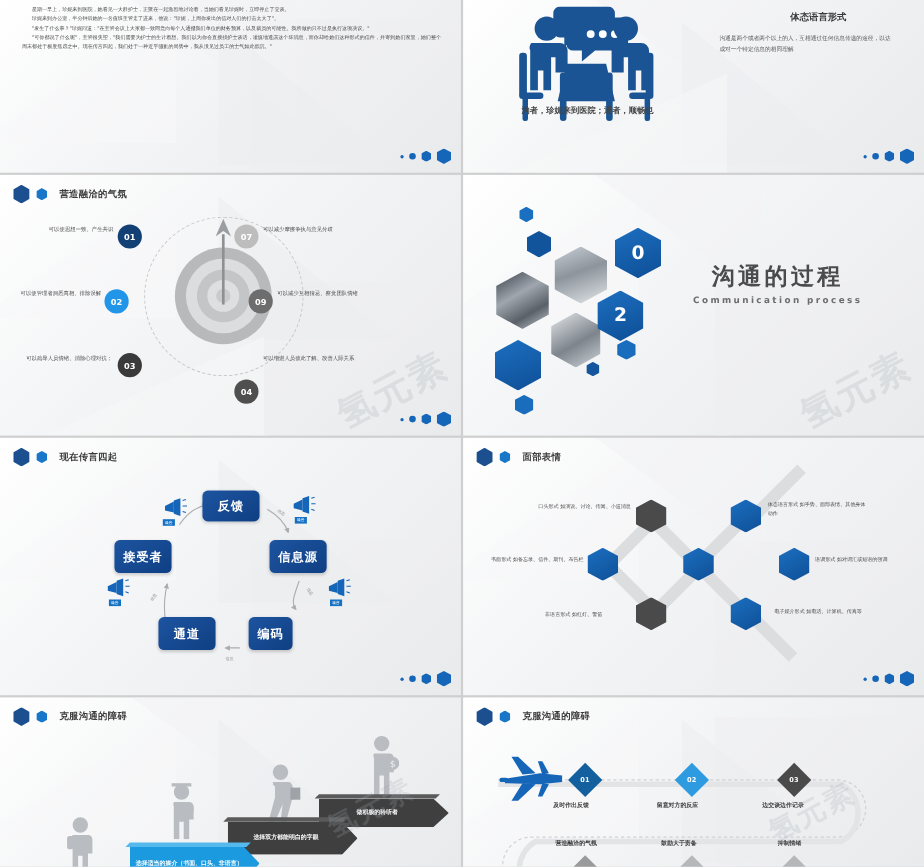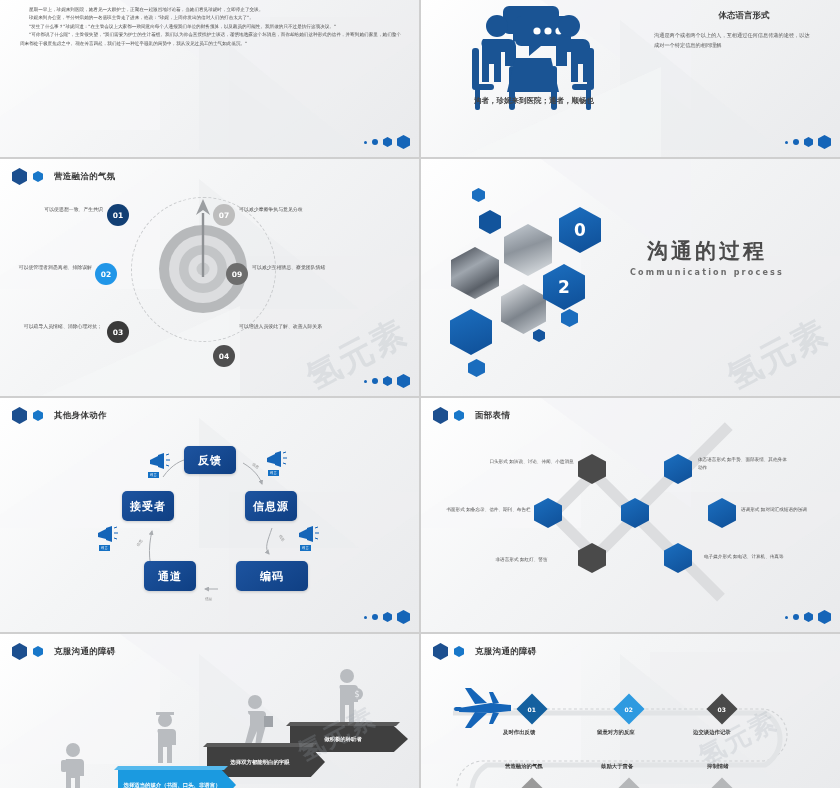--- a/index.html
+++ b/index.html
@@ -271,41 +271,41 @@
 
   <div class="slide">
     <div class="facets">
       <i class="f1"></i>
         <i class="f2"></i>
         <i class="f4"></i>
     </div>
     <div class="s-head">
       <div class="hex-dark"></div>
       <div class="hex-blue-sm"></div>
-      <div class="s-title">其他身体动作</div>
+      <div class="s-title">现在传言四起</div>
     </div>
 
     <svg style="position:absolute;left:0;top:0;width:419px;height:234px;">
       <path d="M163 79 C172 66 182 62 188 61" stroke="#a9acb0" stroke-width="1" fill="none" marker-end="url(#ah5)"></path>
       <path d="M243 65 C255 72 260 80 262 86" stroke="#a9acb0" stroke-width="1" fill="none" marker-end="url(#ah5)"></path>
       <path d="M272 130 C268 142 264 150 269 156" stroke="#a9acb0" stroke-width="1" fill="none" marker-end="url(#ah5)"></path>
       <path d="M218 191 L205 191" stroke="#a9acb0" stroke-width="1" fill="none" marker-end="url(#ah5)"></path>
       <path d="M157 186 C148 168 148 150 152 133" stroke="#a9acb0" stroke-width="1" fill="none" marker-end="url(#ah5)"></path>
       <defs>
         <marker id="ah5" markerWidth="5" markerHeight="5" refX="4" refY="2.5" orient="auto">
           <path d="M0 0 L5 2.5 L0 5 z" fill="#a9acb0"></path>
         </marker>
       </defs>
     </svg>
 
     <div class="pbox" style="left:184px;top:48px;width:52px;height:28px;">反馈</div>
-    <div class="pbox" style="left:122px;top:93px;width:52px;height:30px;">接受者</div>
+    <div class="pbox" style="left:104px;top:93px;width:52px;height:30px;">接受者</div>
     <div class="pbox" style="left:245px;top:93px;width:52px;height:30px;">信息源</div>
     <div class="pbox" style="left:144px;top:163px;width:52px;height:30px;">通道</div>
-    <div class="pbox" style="left:236px;top:163px;width:72px;height:30px;">编码</div>
+    <div class="pbox" style="left:226px;top:163px;width:40px;height:30px;">编码</div>
 
     <svg style="position:absolute;left:148px;top:54px;width:22px;height:18px;" viewBox="0 0 22 18">
       <path d="M2 8 L10 4 L10 14 L2 12 Z" fill="#1565b8"></path>
         <path d="M10 3 L16 1 L16 17 L10 15 Z" fill="#1565b8"></path>
       <path d="M18 3 L21 2 M18 8 L22 8 M18 13 L21 14" stroke="#1565b8" stroke-width="1"></path>
     </svg>
     <div class="ptag" style="left:148px;top:74px;">噪音</div>
 
     <svg style="position:absolute;left:265px;top:52px;width:22px;height:18px;" viewBox="0 0 22 18">
       <path d="M2 8 L10 4 L10 14 L2 12 Z" fill="#1565b8"></path>

